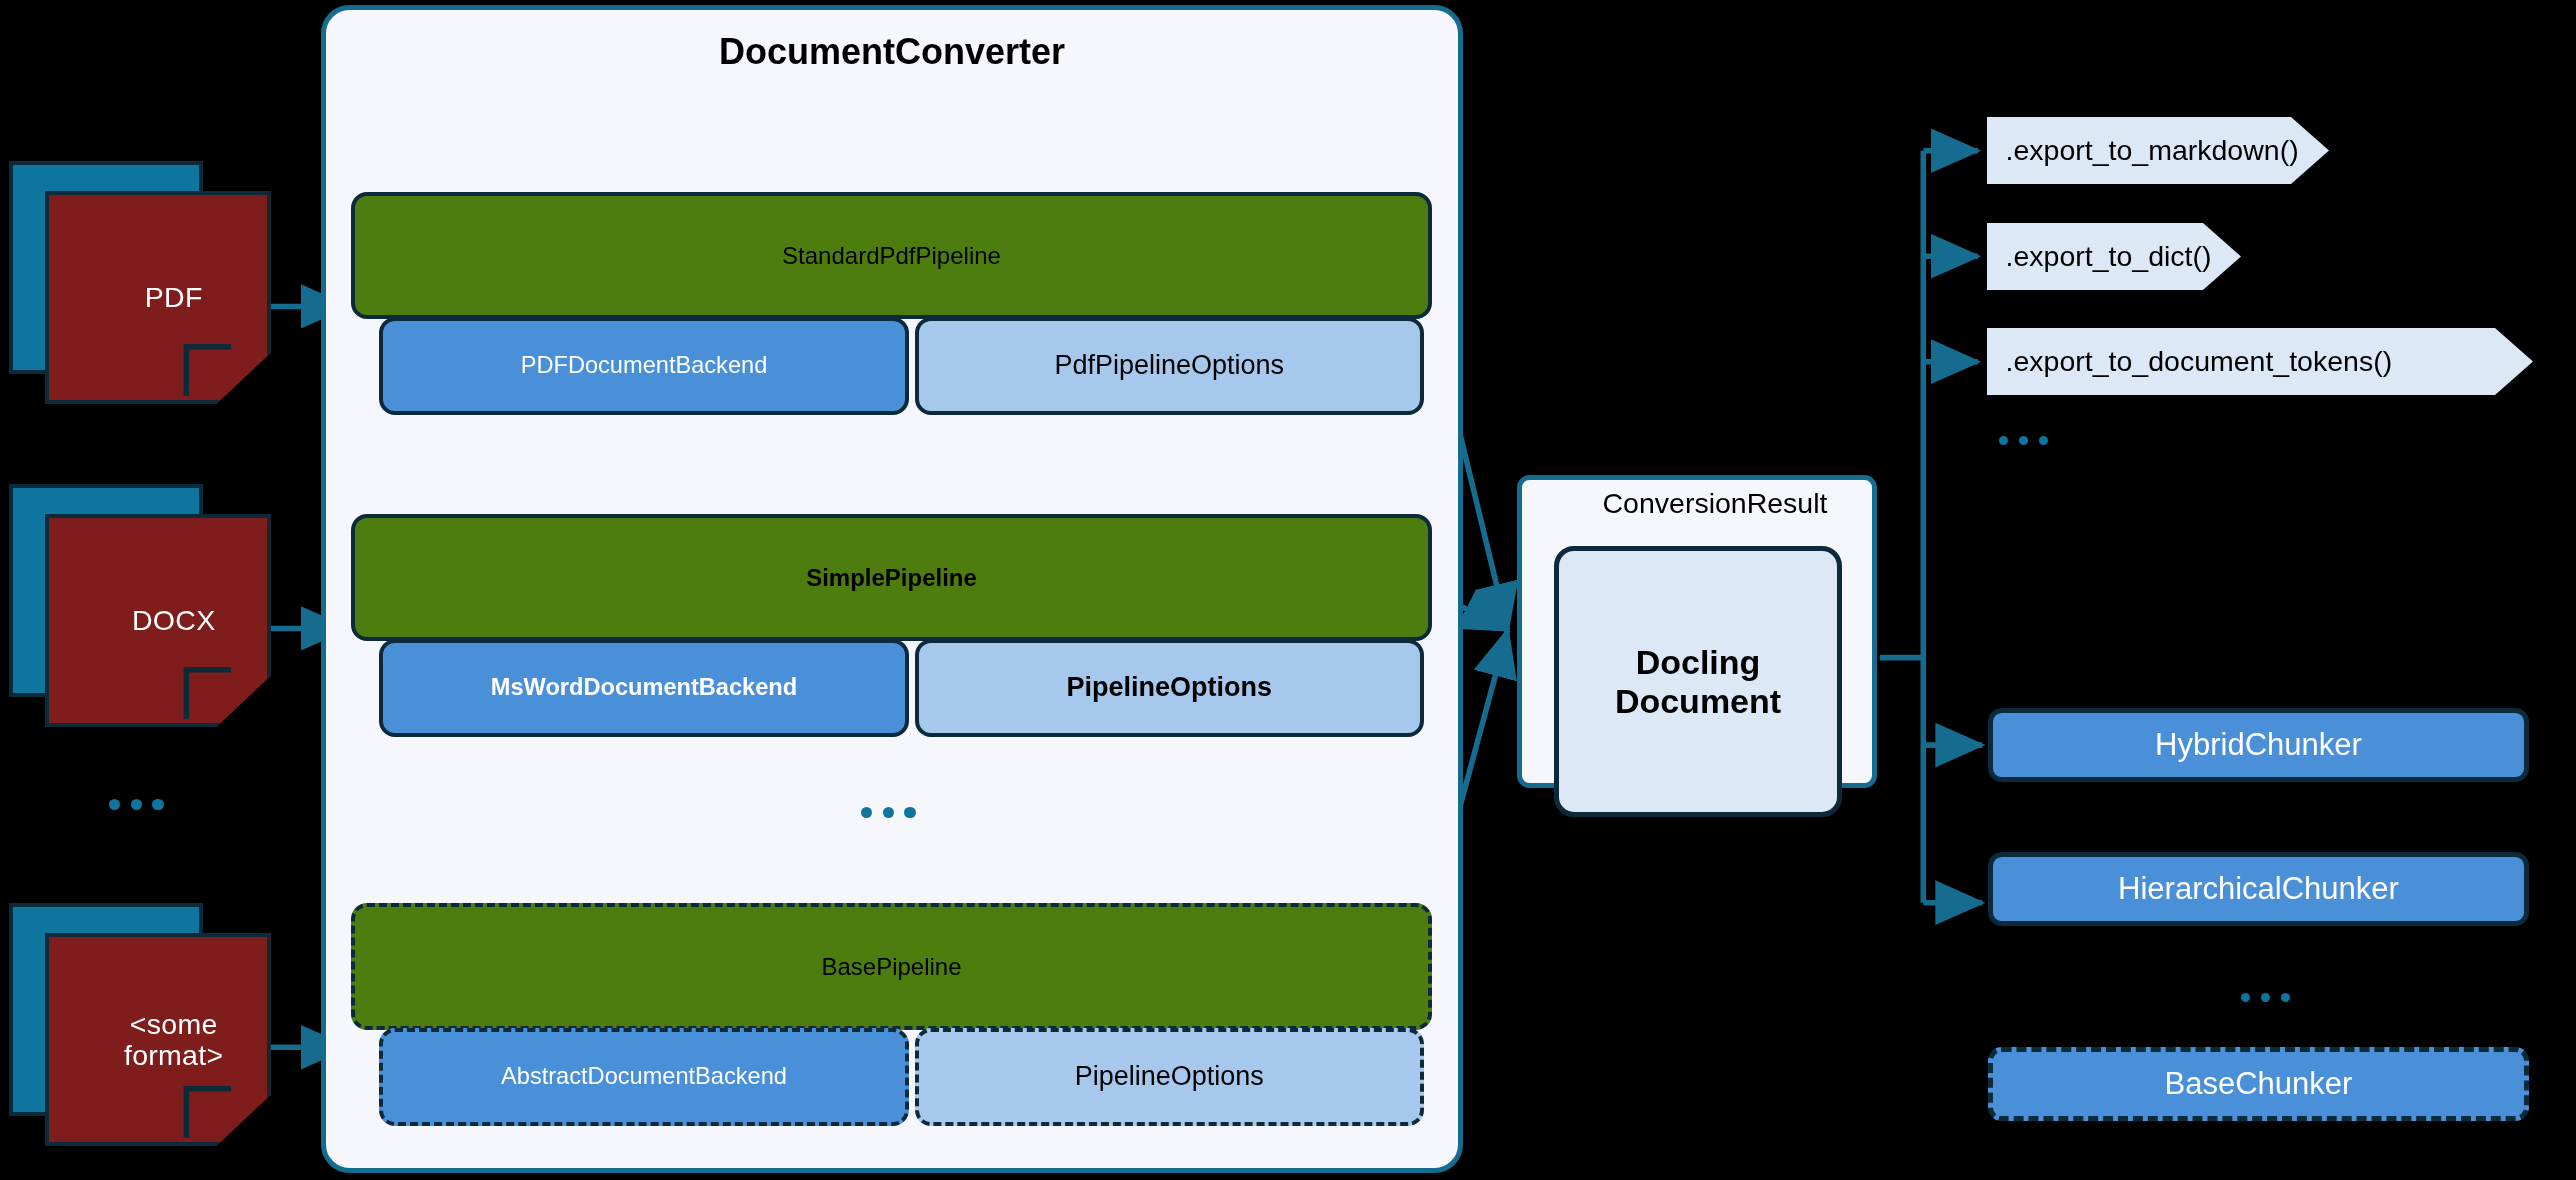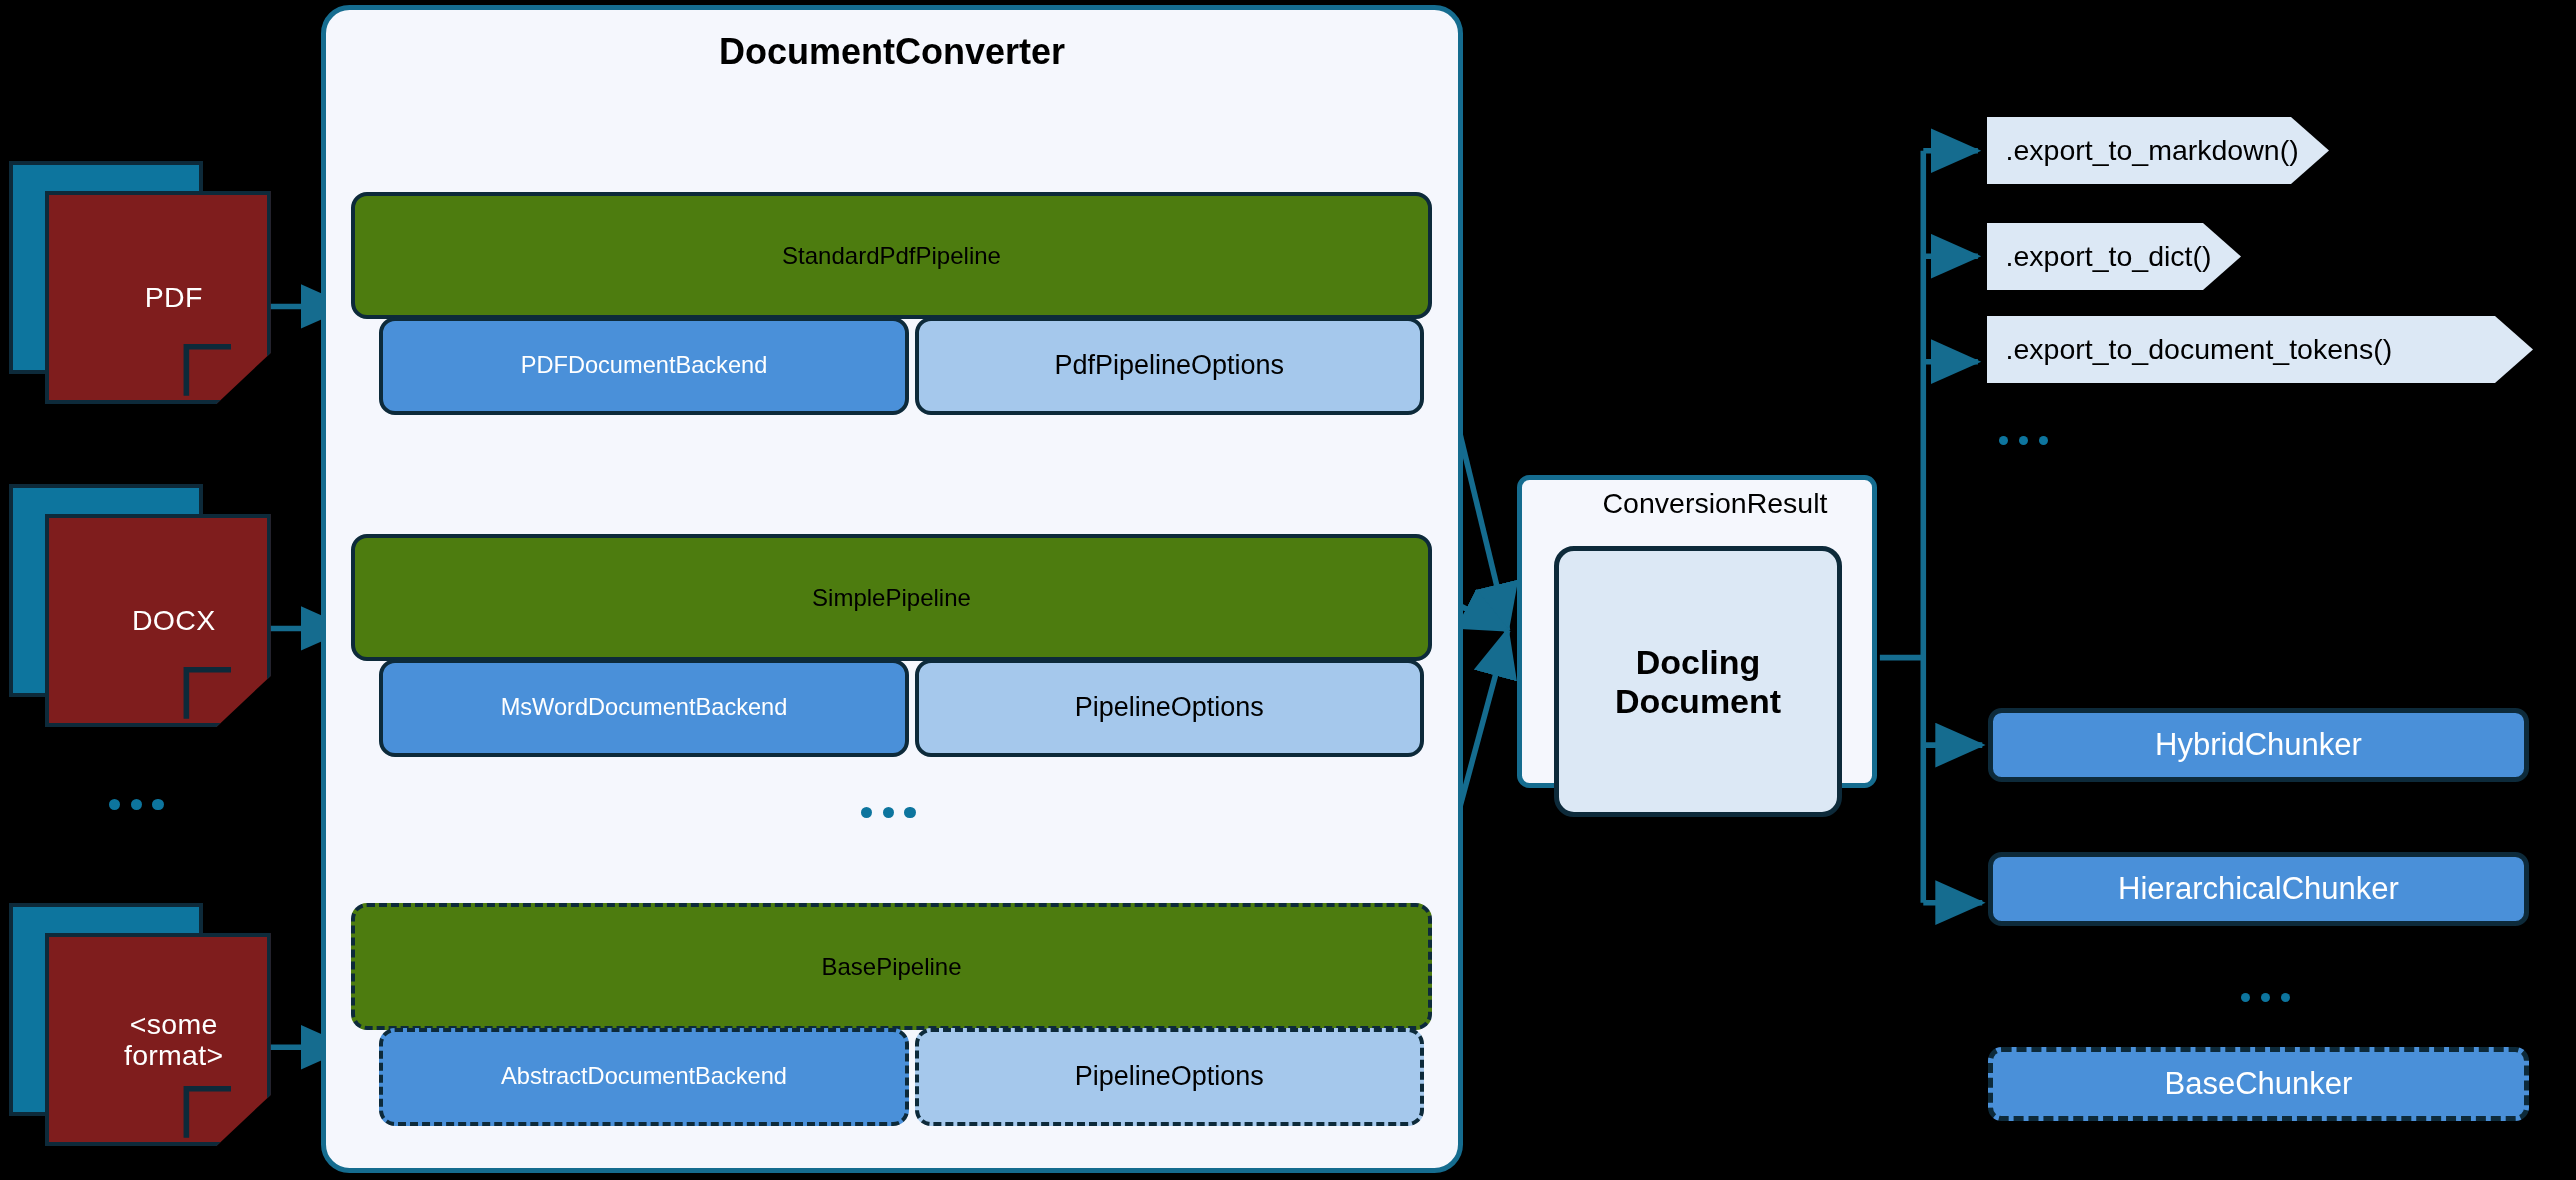--- a/index.html
+++ b/index.html
@@ -178,21 +178,21 @@
   <div class="abs" id="converter-title">DocumentConverter</div>
 
   <div class="pgroup" style="top:192px;">
     <div class="phead">StandardPdfPipeline</div>
     <div class="prow">
       <div class="pback">PDFDocumentBackend</div>
       <div class="popt">PdfPipelineOptions</div>
     </div>
   </div>
 
-  <div class="pgroup" style="top:534px;">
+  <div class="pgroup" style="top:514px;font-weight:bold;">
     <div class="phead">SimplePipeline</div>
     <div class="prow">
       <div class="pback">MsWordDocumentBackend</div>
       <div class="popt">PipelineOptions</div>
     </div>
   </div>
 
   <div class="dots" style="left:861px;top:807px;">
     <i></i>
       <i></i>
@@ -216,21 +216,21 @@
   <div class="expchev" style="left:1987px;top:117px;width:342px;
        clip-path:polygon(0 0, calc(100% - 38px) 0, 100% 50%, calc(100% - 38px) 100%, 0 100%);">
     <span>.export_to_markdown()</span>
   </div>
 
   <div class="expchev" style="left:1987px;top:223px;width:254px;
        clip-path:polygon(0 0, calc(100% - 38px) 0, 100% 50%, calc(100% - 38px) 100%, 0 100%);">
     <span>.export_to_dict()</span>
   </div>
 
-  <div class="expchev" style="left:1987px;top:316px;width:546px;
+  <div class="expchev" style="left:1987px;top:328px;width:546px;
        clip-path:polygon(0 0, calc(100% - 38px) 0, 100% 50%, calc(100% - 38px) 100%, 0 100%);">
     <span>.export_to_document_tokens()</span>
   </div>
 
   <div class="dots sm" style="left:1999px;top:436px;">
     <i></i>
       <i></i>
       <i></i>
   </div>
 

